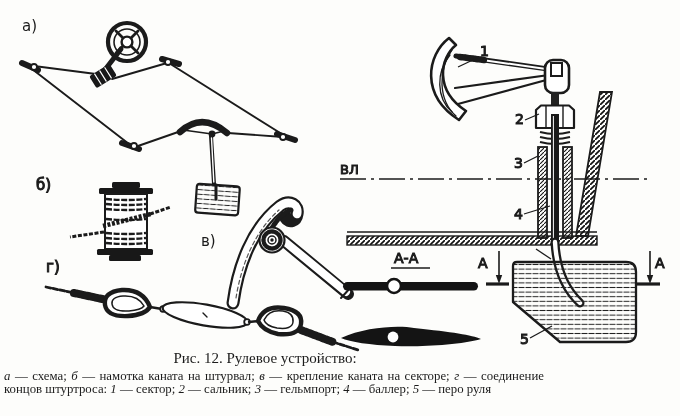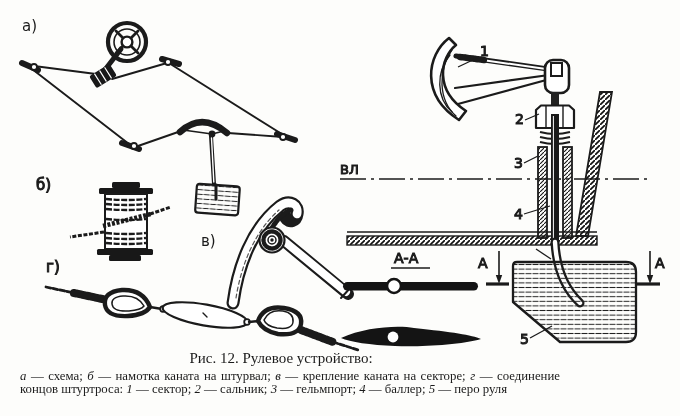--- a/index.html
+++ b/index.html
@@ -1,19 +1,19 @@
 <!DOCTYPE html>
 <html lang="ru"><head>
 <meta charset="utf-8">
 <style>
   html,body{margin:0;padding:0;}
   .page{position:relative;width:680px;height:416px;background:#fdfdfb;overflow:hidden;
         font-family:"Liberation Serif",serif;color:#1b1b1b;}
   .figure-svg{display:block;}
-  .caption{position:absolute;left:16px;top:351px;width:548px;}
+  .caption{position:absolute;left:0;top:351px;width:548px;}
   .caption-title{width:530px;text-align:center;font-size:15px;line-height:1.05;}
   .caption-legend{margin:3px 4px 0 4px;font-size:12.8px;line-height:1.06;text-align:justify;}
   .caption-legend em{font-style:italic;}
   svg text{font-family:"DejaVu Sans","Liberation Sans",sans-serif;fill:#1b1b1b;}
   svg .lbl{font-size:15px;}
   svg .num{font-size:14px;}
   svg .sm{font-size:13px;}
 </style>
 </head>
 <body>

